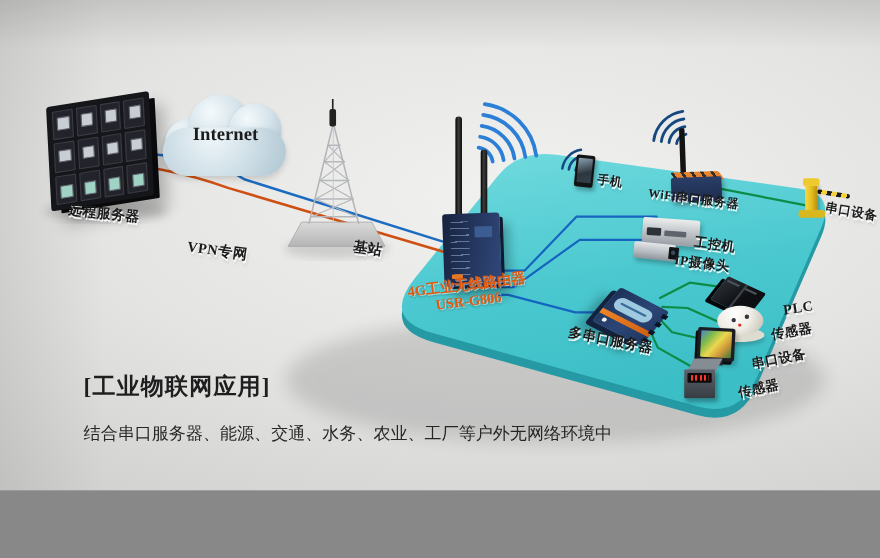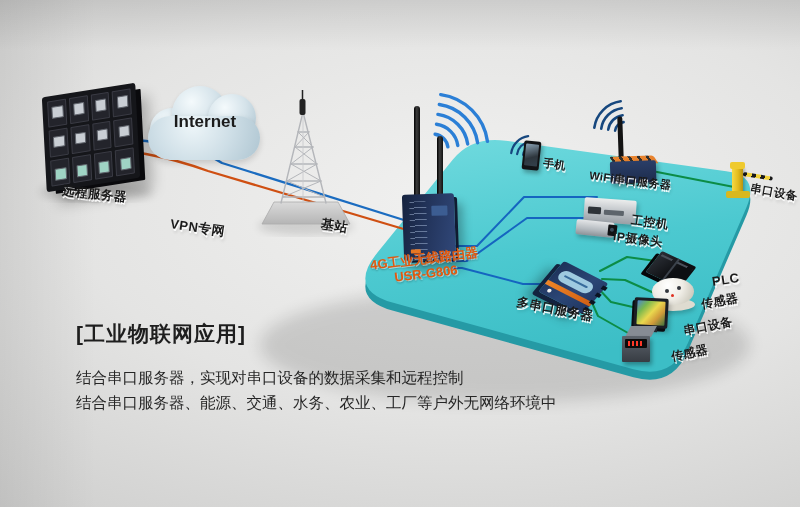--- a/index.html
+++ b/index.html
@@ -1,18 +1,18 @@
 <!DOCTYPE html>
 <html><head>
 <meta charset="utf-8">
 <style>
   html,body{margin:0;padding:0;background:#888;}
   #stage{
-    position:relative;width:800px;height:507px;overflow:hidden;
-    font-family:Liberation Sans, sans-serif;
+    position:relative;width:800px;height:446px;overflow:hidden;
+    font-family:Liberation Serif, serif;
     background:
       linear-gradient(180deg, rgba(0,0,0,.10) 0%, rgba(0,0,0,0) 10%),
       linear-gradient(90deg, rgba(0,0,0,.07) 0%, rgba(0,0,0,0) 12%),
       radial-gradient(140% 115% at 58% 40%, #f1f1f0 0%, #e4e4e3 35%, #d0d0cf 65%, #b2b2b1 100%);
   }
   #scene-svg{position:absolute;left:0;top:0;}
 
   
   .lbl{position:absolute;font-size:12px;font-weight:700;color:#1b1b1b;letter-spacing:.5px;
        text-shadow:1px 2px 0 rgba(255,255,255,.9), 2px 4px 3px rgba(0,0,0,.10);white-space:nowrap;}
@@ -141,21 +141,21 @@
   
   .boxsensor{position:absolute;left:622px;top:326px;width:32px;height:37px;}
   .boxsensor .top{position:absolute;left:6px;top:0;width:26px;height:11px;background:#868c94;transform:skewX(-28deg);}
   .boxsensor .front{position:absolute;left:0;top:10px;width:28px;height:26px;border-radius:1px;
         background:linear-gradient(180deg,#5d646c 0%,#373c43 100%);box-shadow:2px 3px 4px rgba(0,0,0,.3);}
   .boxsensor .led{position:absolute;left:3px;top:3px;width:22px;height:9px;background:#0b0b0b;border-radius:1px;}
   .boxsensor .led::after{content:"";position:absolute;inset:2px 3px;
         background:repeating-linear-gradient(90deg,#ff3828 0 2px,rgba(0,0,0,0) 2px 4px);}
 
   
-  .caption{position:absolute;left:76px;top:320px;color:#1e1e1e;}
+  .caption{position:absolute;left:76px;top:337px;color:#1e1e1e;}
   .caption .title{font-size:21px;font-weight:700;letter-spacing:1px;}
   .caption .body{margin-top:18px;font-size:15.5px;line-height:24.5px;color:#262626;}
 </style>
 </head>
 <body>
 
 <div id="stage">
 
   <svg id="scene-svg" width="800" height="507" viewBox="0 0 800 507">
     <defs>
@@ -332,18 +332,17 @@
   <span class="lbl" style="left:613px;top:231px;transform:rotate(7deg);font-size:12px">IP摄像头</span>
   <span class="lbl" style="left:516px;top:301px;transform:rotate(11deg);font-size:12.5px">多串口服务器</span>
   <span class="lbl" style="left:712px;top:272px;transform:rotate(-9deg);font-size:13px">PLC</span>
   <span class="lbl" style="left:701px;top:293px;transform:rotate(-10deg);font-size:12px">传感器</span>
   <span class="lbl" style="left:683px;top:318px;transform:rotate(-11deg);font-size:12px">串口设备</span>
   <span class="lbl" style="left:671px;top:345px;transform:rotate(-12deg);font-size:12px">传感器</span>
 
   <div class="caption">
     <div class="title">[工业物联网应用]</div>
     <div class="body">
-      <div>结合串口服务器，实现对串口设备的数据采集和远程控制</div>
       <div>结合串口服务器、能源、交通、水务、农业、工厂等户外无网络环境中</div>
     </div>
   </div>
 
 </div>
 
 </body></html>

